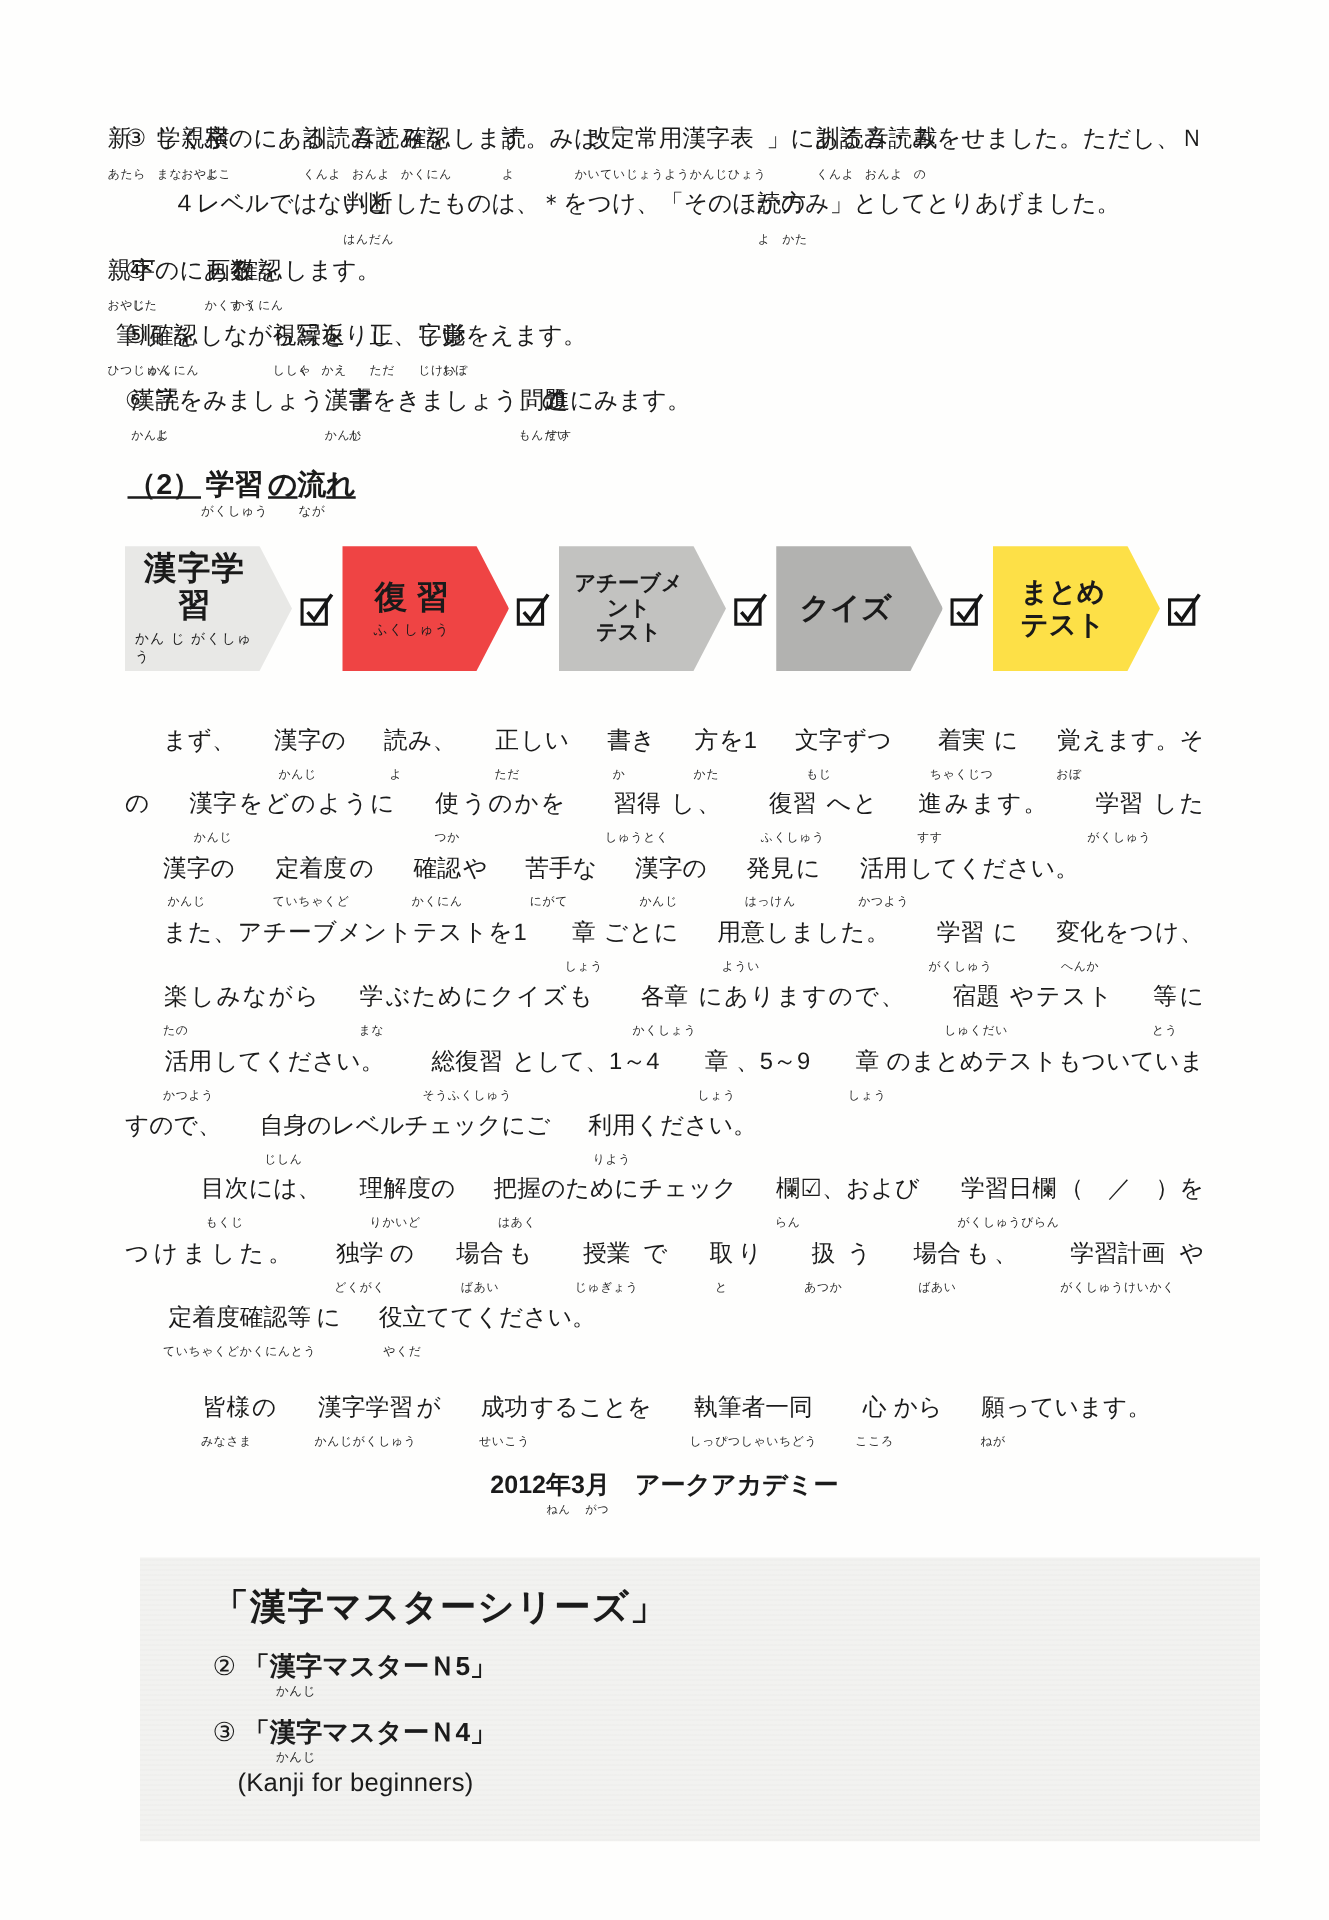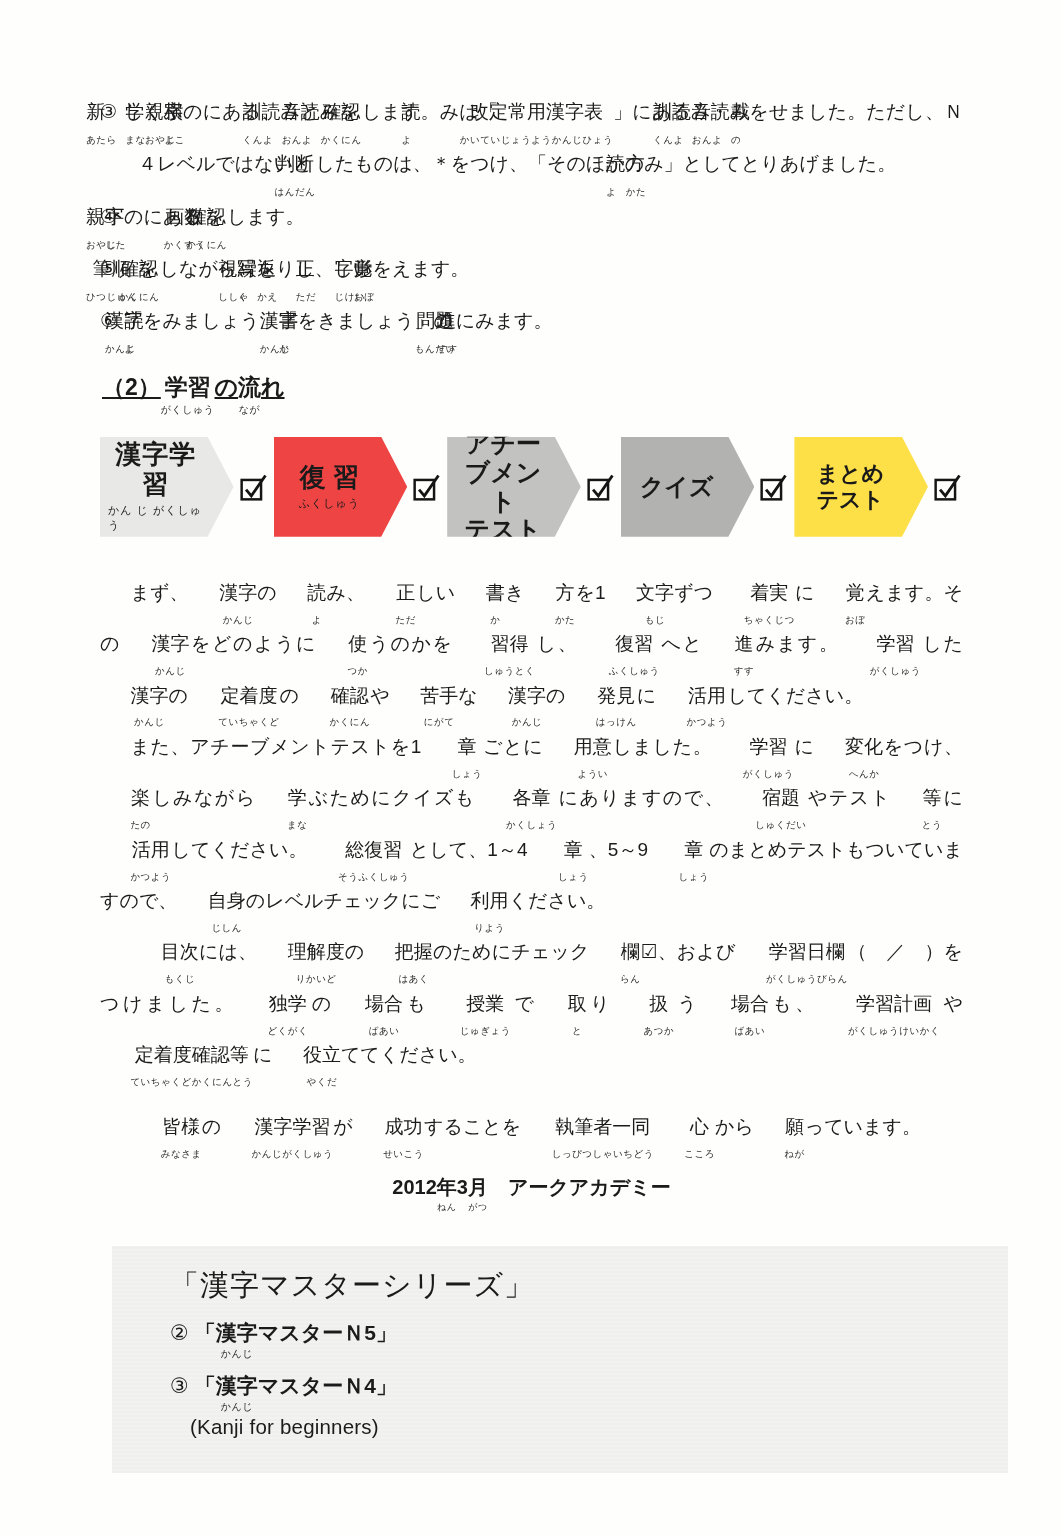--- a/index.html
+++ b/index.html
@@ -19,39 +19,39 @@
   
   .section-heading { font-size:23px; font-weight:bold; margin:18px 0 0 2px;text-decoration:underline; }
   .section-heading .rb-t { font-size:10px; }
 
   
   .flow { display:flex; align-items:center; gap:5px; height:100px; margin-top:22px; }
   .flow-step { flex:1 1 0; height:100px; display:flex; flex-direction:column; justify-content:center; align-items:center; padding:0 30px 0 8px; clip-path:polygon(0 0, calc(100% - 26px) 0, 100% 50%, calc(100% - 26px) 100%, 0 100%); }
   .flow-label { font-weight:bold; color:#1a1a1a; white-space:pre-line; text-align:center; line-height:1.15; }
   .fs-1 .flow-label { font-size:26px; letter-spacing:1px; }
   .fs-2 .flow-label { font-size:26px; }
-  .fs-3 .flow-label { font-size:25px; }
+  .fs-3 .flow-label { font-size:17px; }
   .fs-4 .flow-label { font-size:24px; }
   .fs-5 .flow-label { font-size:22px; }
   .flow-ruby { font-size:11px; margin-top:3px; letter-spacing:1px; }
   .flow-ruby:empty { display:none; }
   .flow-check { flex:0 0 auto; width:30px; height:32px; }
 
   
   .paragraphs { margin-top:36px; }
   .para { font-size:19px; line-height:2.1; text-align:justify; text-indent:1.6em; }
   .closing { font-size:19px; line-height:2.1; text-indent:1.6em; margin-top:20px; }
   .dateline { font-size:20px; font-weight:bold; text-align:center; margin-top:16px; }
   .dateline .rb-t { font-size:9px; }
 
   
   .series-box { margin:34px 0 0 12px; width:896px; background:#f2f2f0;
     background-image:repeating-linear-gradient(0deg, rgba(0,0,0,0.012) 0 2px, rgba(255,255,255,0.012) 2px 4px);
     padding:20px 40px 34px 58px; }
-  .series-title { font-size:29px; font-weight:normal; letter-spacing:1px; }
+  .series-title { font-size:29px; font-weight:bold; letter-spacing:1px; }
   .series-item { margin-top:13px; }
   .si-head { font-size:21px; font-weight:bold; }
   .si-head .rb-t { font-size:10px; }
   .si-num { margin-right:6px; font-weight:normal; font-size:21px; }
   .si-desc { font-size:20.5px; font-weight:normal; margin:3px 0 0 20px; letter-spacing:0.2px; }
 </style>
 </head>
 <body>
 
 <div class="page">

